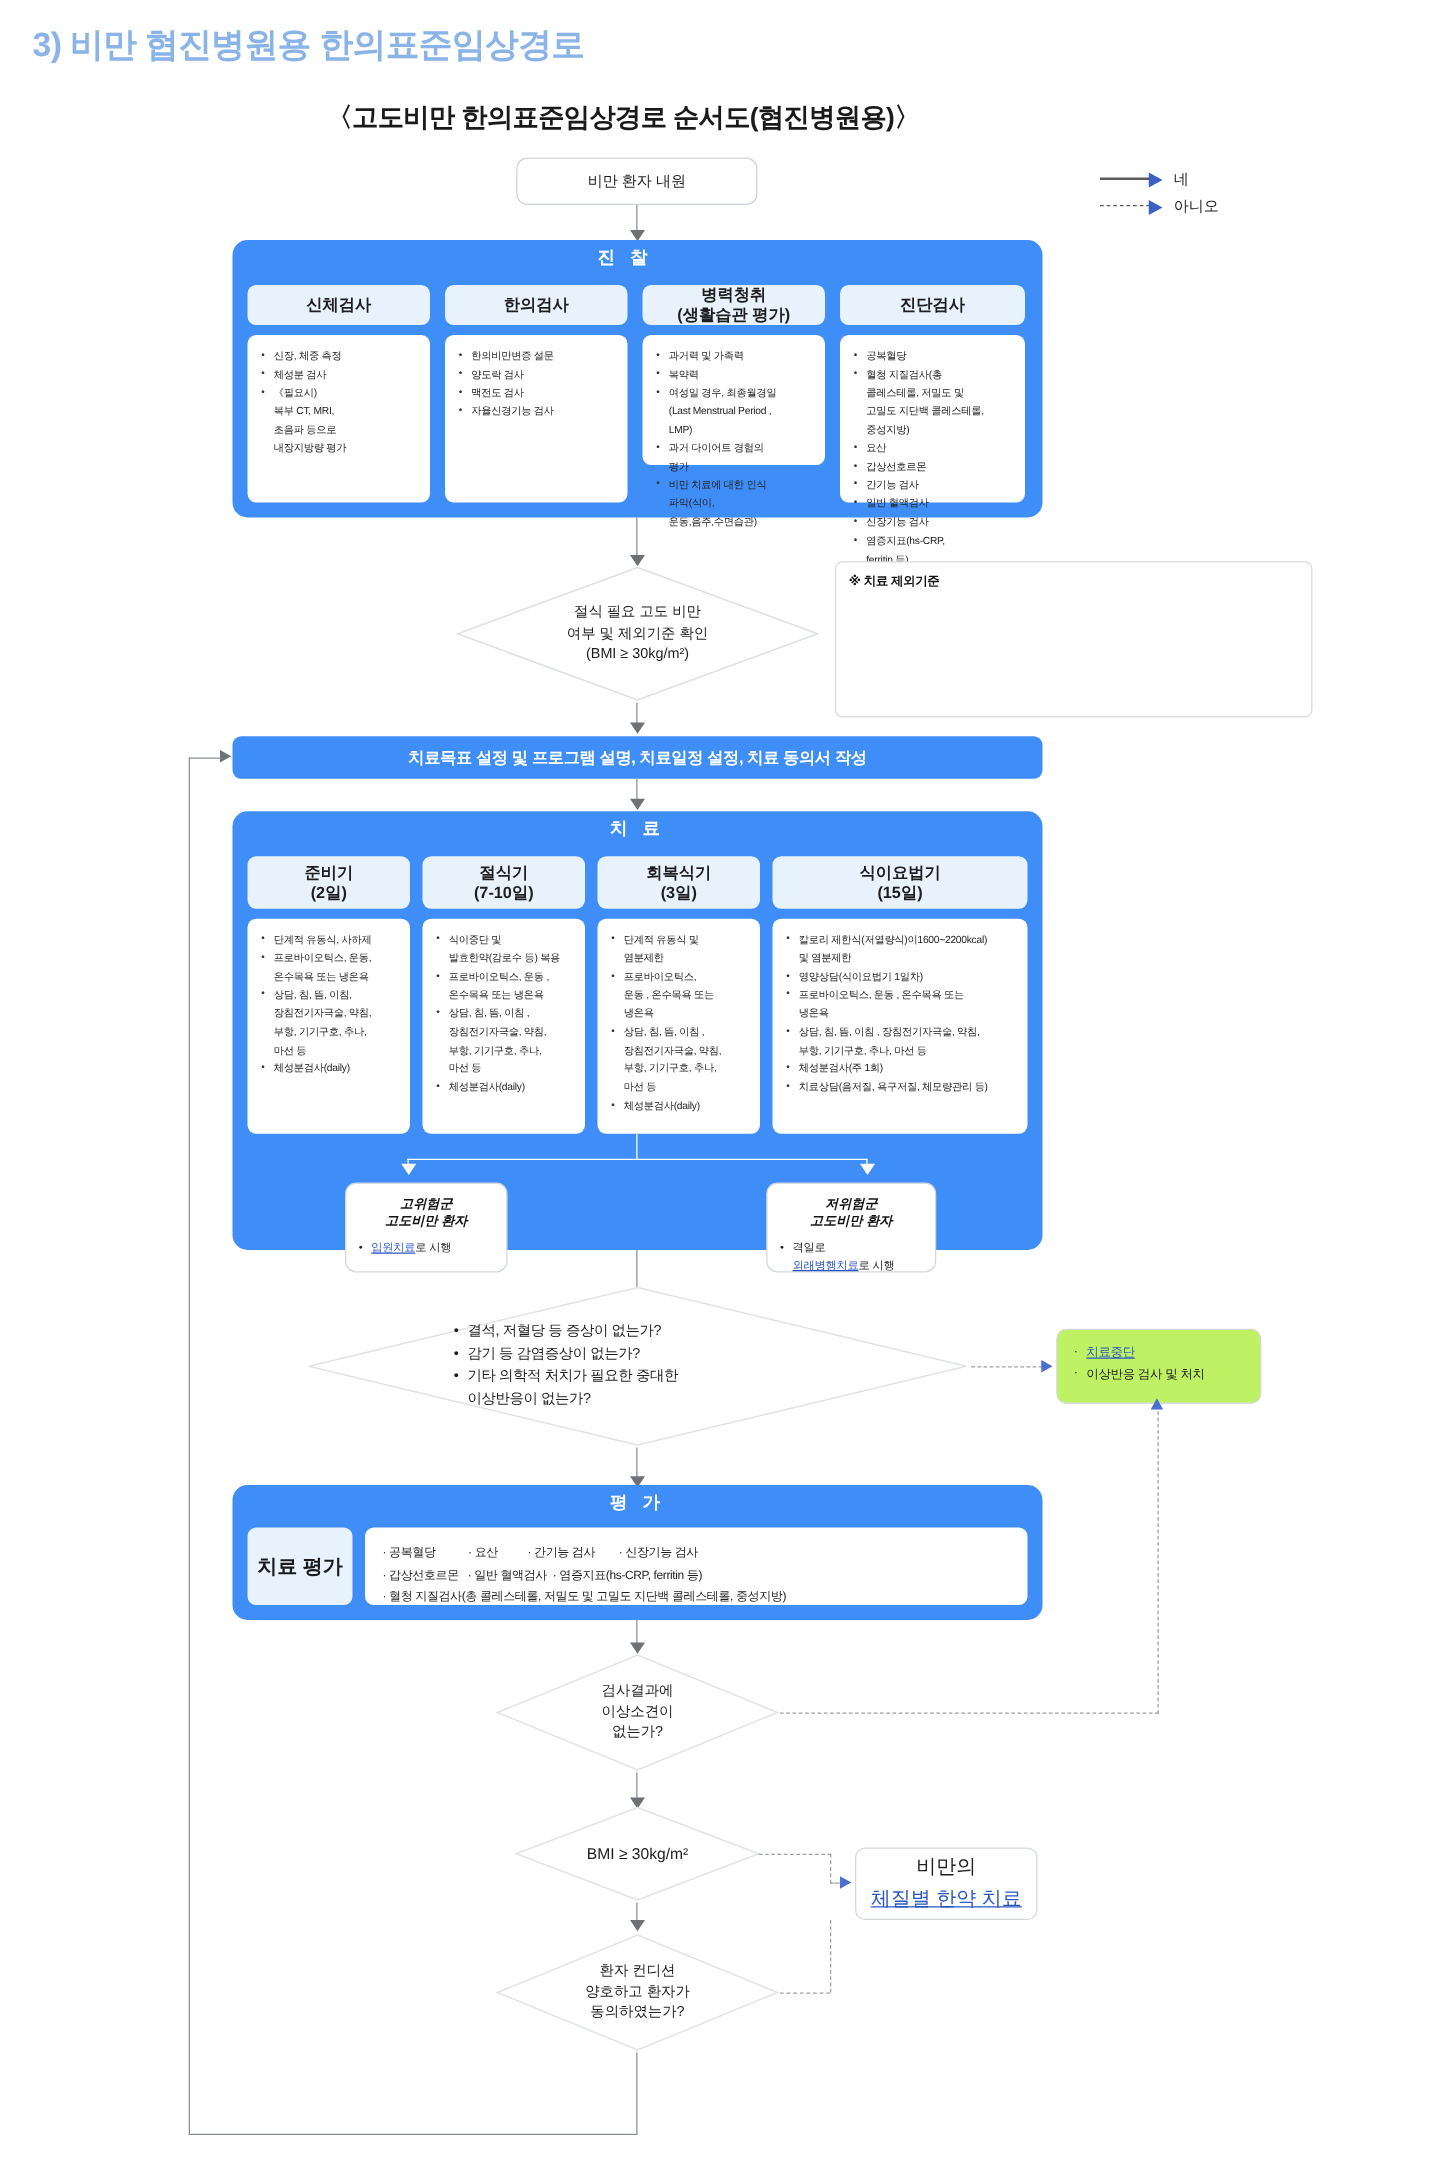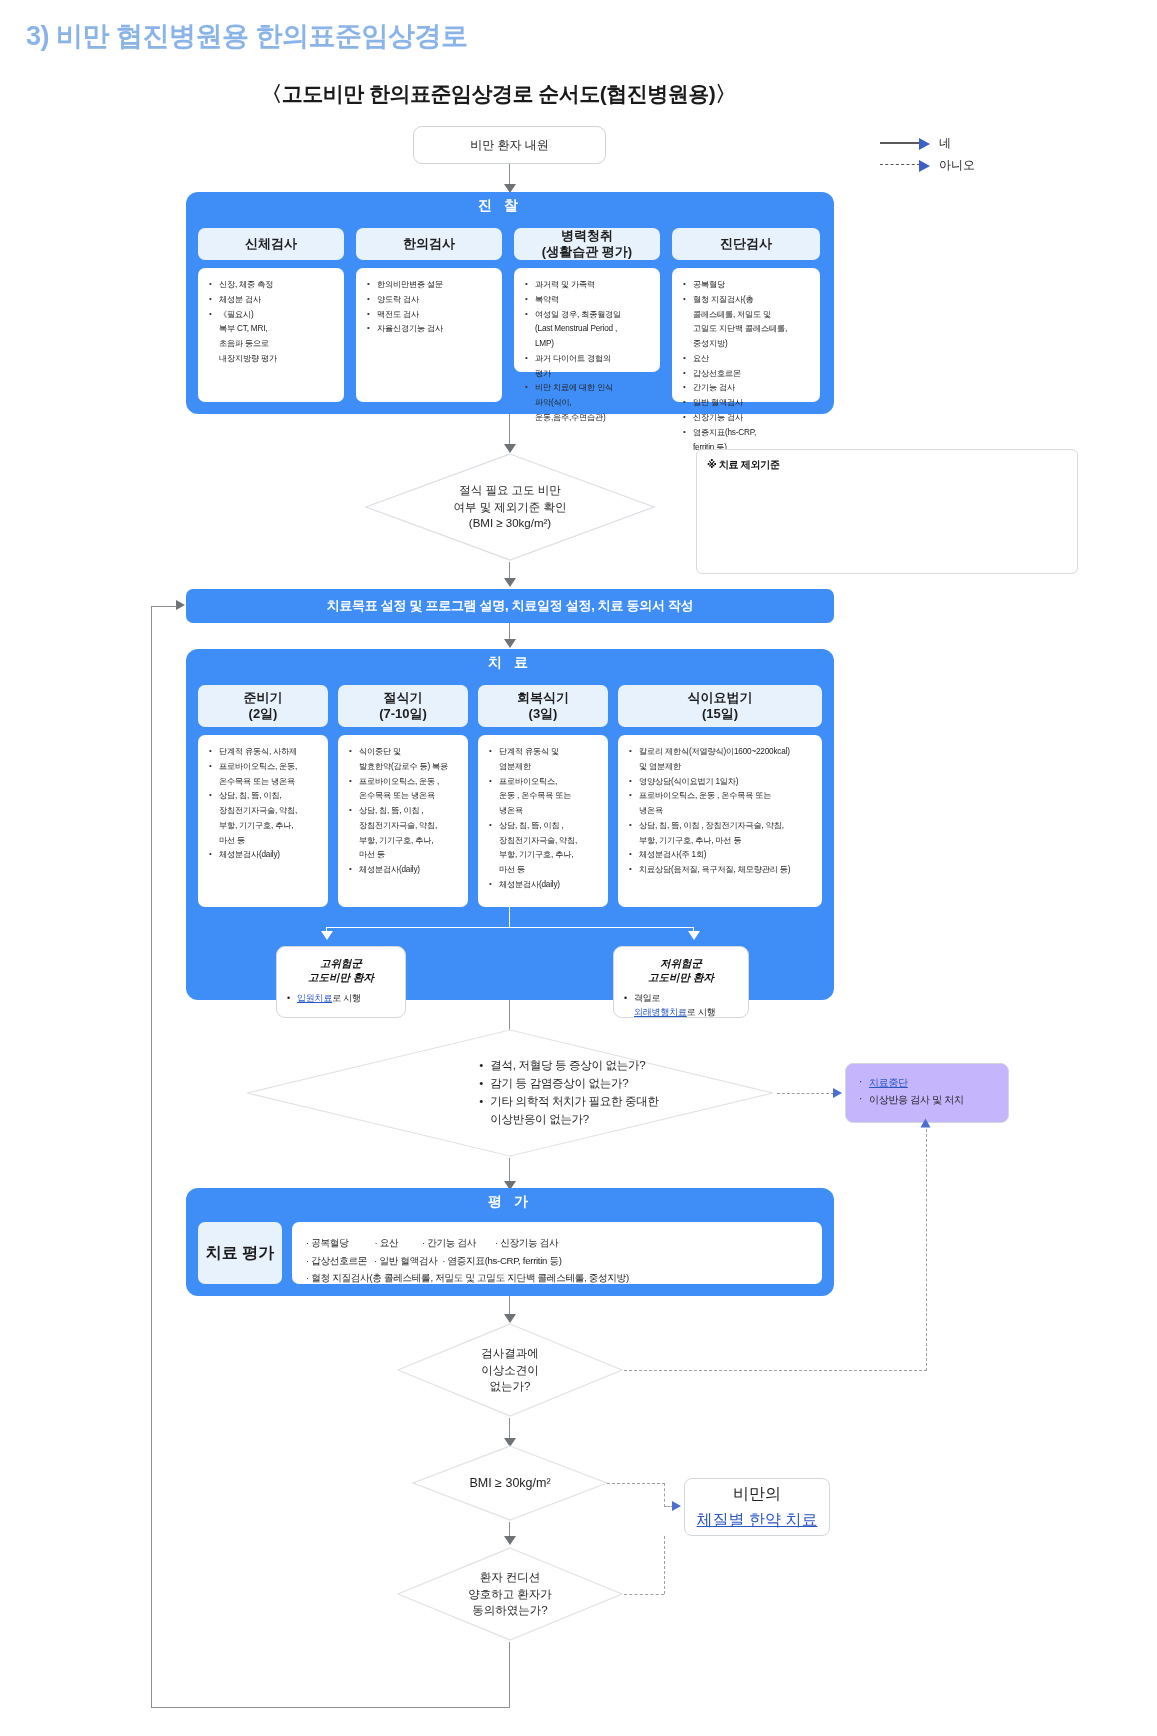--- a/index.html
+++ b/index.html
@@ -167,21 +167,21 @@
     width: 100%; height: 100%;
     display: flex;
     align-items: center;
     justify-content: center;
     text-align: center;
     font-size: 11.5px;
     line-height: 1.45;
     color: #1d1d1d;
   }
   .diamond .dtext.left-list {
-    justify-content: center;
+    justify-content: flex-start;
     padding-left: 118px;
     text-align: left;
   }
   .diamond ul {
     margin: 0; padding: 0 0 0 11px;
     list-style: none;
   }
   .diamond li {
     position: relative;
     font-size: 11.5px;
@@ -285,21 +285,21 @@
     font-size: 9.6px;
     line-height: 1.85;
     color: #1d1d1d;
     letter-spacing: -0.3px;
     white-space: pre;
   }
 
   
   .side-box {
     position: absolute;
-    background: #c4b5fd;
+    background: #bef264;
     border: 1px solid #d3d8dd;
     border-radius: 8px;
     padding: 10px 10px 10px 12px;
   }
   .side-box .li {
     position: relative;
     padding-left: 11px;
     font-size: 10px;
     line-height: 1.7;
     color: #222;
@@ -465,21 +465,21 @@
   </svg>
   <div class="dtext">
     <div>
       <div>절식 필요 고도 비만</div>
       <div>여부 및 제외기준 확인</div>
       <div>(BMI ≥ 30kg/m²)</div>
     </div>
   </div>
 </div>
 
-<div class="excl-box" style="left:668px; top:449px; width:382px; height:125px;margin-left:28px;">
+<div class="excl-box" style="left:668px; top:449px; width:382px; height:125px;">
   <div class="excl-title">※ 치료 제외기준</div>
   <div class="excl-cols">
   </div>
 </div>
 
 <div class="ln v" style="left:509px; top:562px; height:20px;"></div>
 <div class="arw down" style="left:503.5px; top:578px;"></div>
 
 <div class="bar" style="left:186px; top:589px; width:648px; height:34px;">
   <span>치료목표 설정 및 프로그램 설명, 치료일정 설정, 치료 동의서 작성</span>

